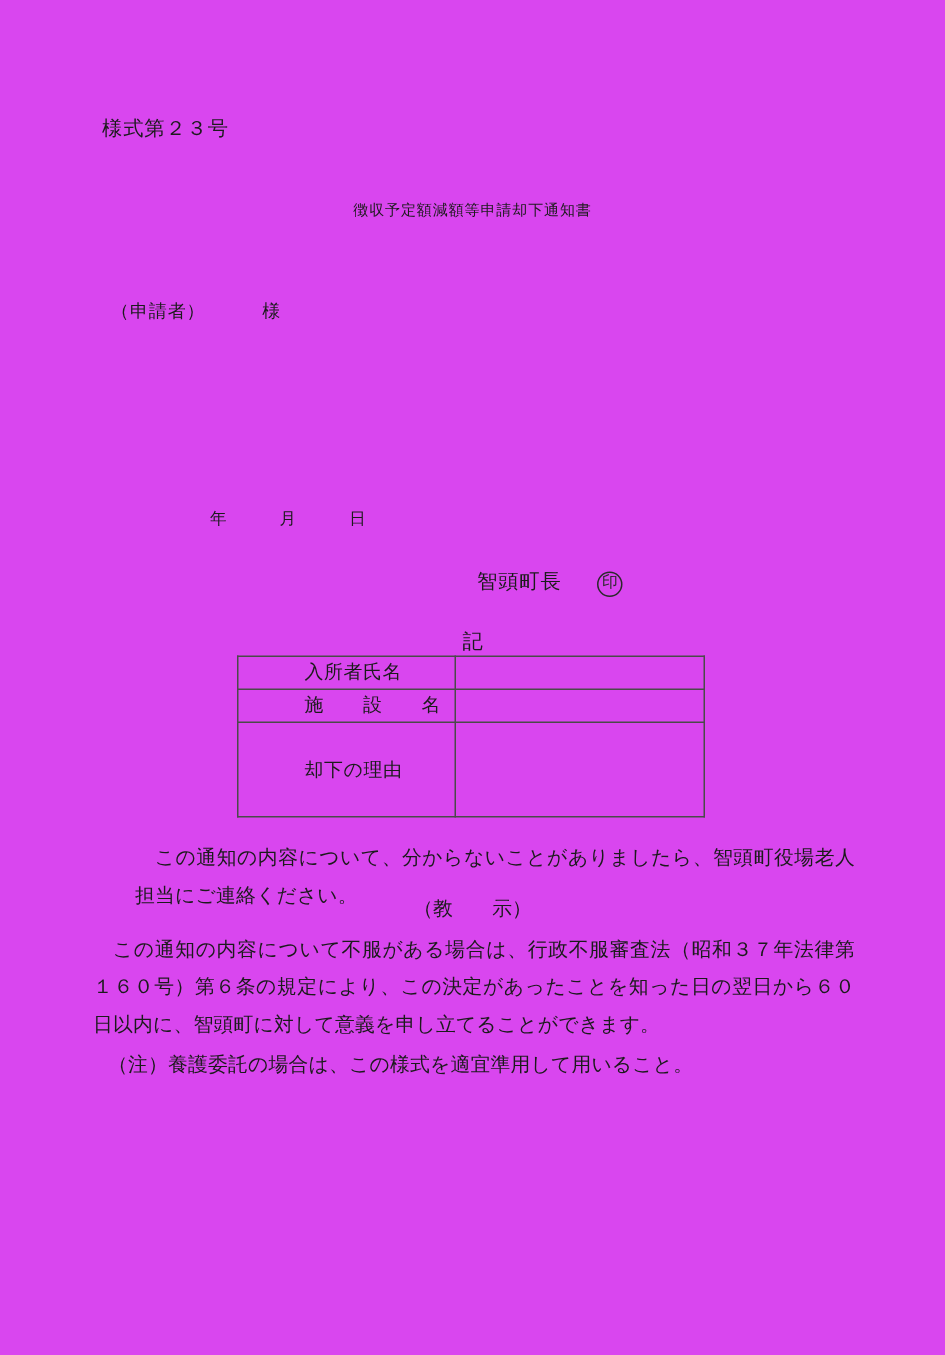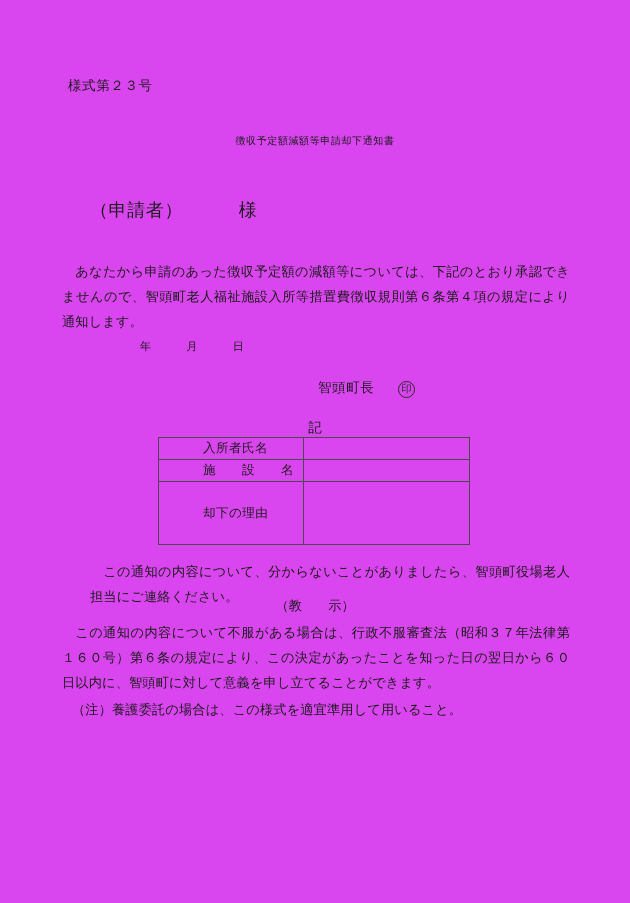--- a/index.html
+++ b/index.html
@@ -50,23 +50,23 @@
     top: 161px;
     width: 630px;
     text-align: center;
     padding-left: 290px;
     box-sizing: border-box;
     font-size: 13.5px;
     letter-spacing: 0.6px;
   }
 
   .addressee {
-    left: 90px;
+    left: 74px;
     top: 201px;
-    font-size: 18px;
+    font-size: 12px;
     letter-spacing: 0.6px;
   }
 
   
   .para {
     position: absolute;
     left: 62px;
     width: 508px;
     font-size: 13.2px;
     line-height: 25px;
@@ -158,21 +158,20 @@
 
 <div class="page">
 
   <div class="t form-no">様式第２３号</div>
 
   <div class="t doc-title">徴収予定額減額等申請却下通知書</div>
 
 
   <div class="t addressee">（申請者）　　　様</div>
 
-  <div class="para indent p-main">あなたから申請のあった徴収予定額の減額等については、下記のとおり承認できませんので、智頭町老人福祉施設入所等措置費徴収規則第６条第４項の規定により通知します。</div>
 
   <div class="t date-line">年　　　月　　　日</div>
 
   <div class="t signer">
     <span>智頭町長</span>
     <span class="seal">印</span>
   </div>
 
   <div class="t ki-mark">記</div>
 

